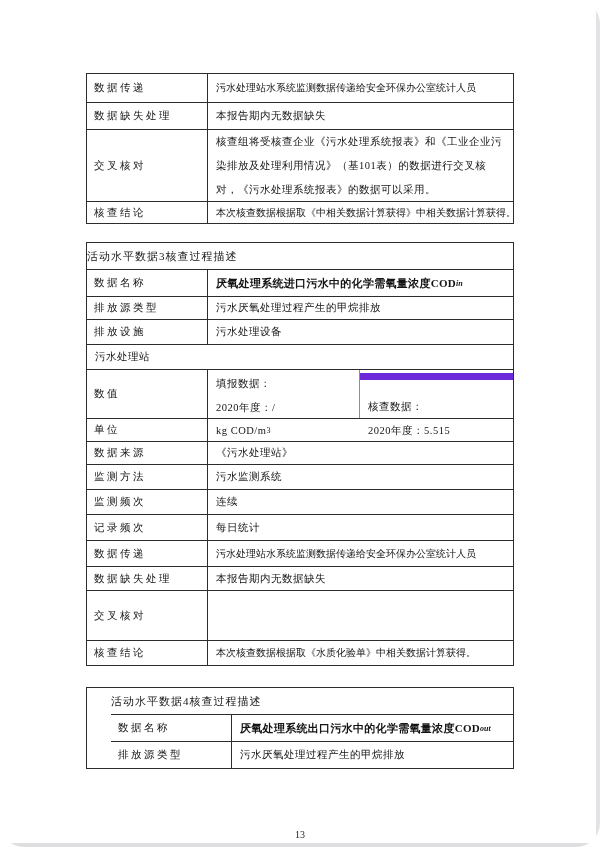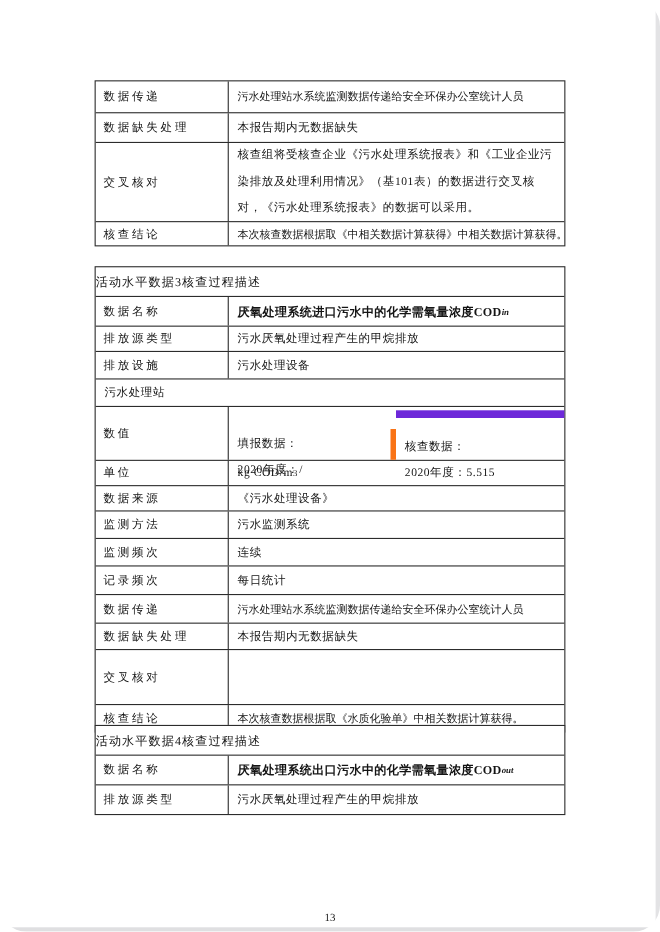--- a/index.html
+++ b/index.html
@@ -9,21 +9,21 @@
     font-family:"Liberation Serif","DejaVu Serif",serif;
     color:#141414;
   }
   .sheet { position:relative; width:600px; height:847px; background:#fff; overflow:hidden;border-radius:24px; }
   .edge-right  { position:absolute; top:0; right:0; width:4px; height:100%; background:#e3e3e5; }
   .edge-bottom { position:absolute; left:0; bottom:0; width:100%; height:4px; background:#dfdfe1; }
 
   .tbl { position:absolute; left:86px; width:428px; border:1.5px solid #2c2c2c; background:#fff; }
   .t1 { top:73px; }
   .t2 { top:242px; }
-  .t3 { top:659px; }
+  .t3 { top:687px;padding-left:24px; }
 
   .row { display:flex; border-top:1px solid #2c2c2c; align-items:stretch; }
   .row:first-child { border-top:none; }
 
   .cell { display:flex; align-items:center; overflow:hidden; }
   .lbl {
     width:121px; flex:none;
     border-right:1px solid #2c2c2c;
     padding:2px 4px 2px 7px;
     font-size:10.5px; letter-spacing:2.5px;
@@ -40,23 +40,23 @@
 
   .caption-row { justify-content:flex-start; }
   .caption {
     width:100%; text-align:center; align-self:center;
     font-size:11px; letter-spacing:1px; padding:2px 0;
   }
 
   
   .num-mid {
     width:152px; flex:none;
-    border-right:5px solid #f97316;
+    border-right:1px solid #f97316;
     display:block; padding:2px 6px 0 8px;
-    font-size:10.5px; letter-spacing:0.5px; line-height:24px;margin-top:20px;
+    font-size:10.5px; letter-spacing:0.5px; line-height:24px;
   }
   .num-right { flex:1; display:block; padding:0; }
   .num-right-inner {
     border-top:7px solid #6d28d9;
     margin-top:3px; padding:15px 6px 0 8px;
     font-size:10.5px; letter-spacing:0.5px; line-height:24px;
   }
 
   sub.cod-sub { font-size:8px; font-style:italic; font-weight:bold; letter-spacing:0; }
   sup.unit-sup { font-size:8px; letter-spacing:0; }
@@ -127,21 +127,21 @@
     </div>
     <div class="row" style="height:23px">
       <div class="cell lbl">单位</div>
       <div class="cell val">
         <span>kg COD/m</span>
           <sup class="unit-sup">3</sup>
       </div>
     </div>
     <div class="row" style="height:23px">
       <div class="cell lbl">数据来源</div>
-      <div class="cell val">《污水处理设备》</div>
+      <div class="cell val">《污水处理站》</div>
     </div>
     <div class="row" style="height:25px">
       <div class="cell lbl">监测方法</div>
       <div class="cell val">污水监测系统</div>
     </div>
     <div class="row" style="height:25px">
       <div class="cell lbl">监测频次</div>
       <div class="cell val">连续</div>
     </div>
     <div class="row" style="height:26px">

